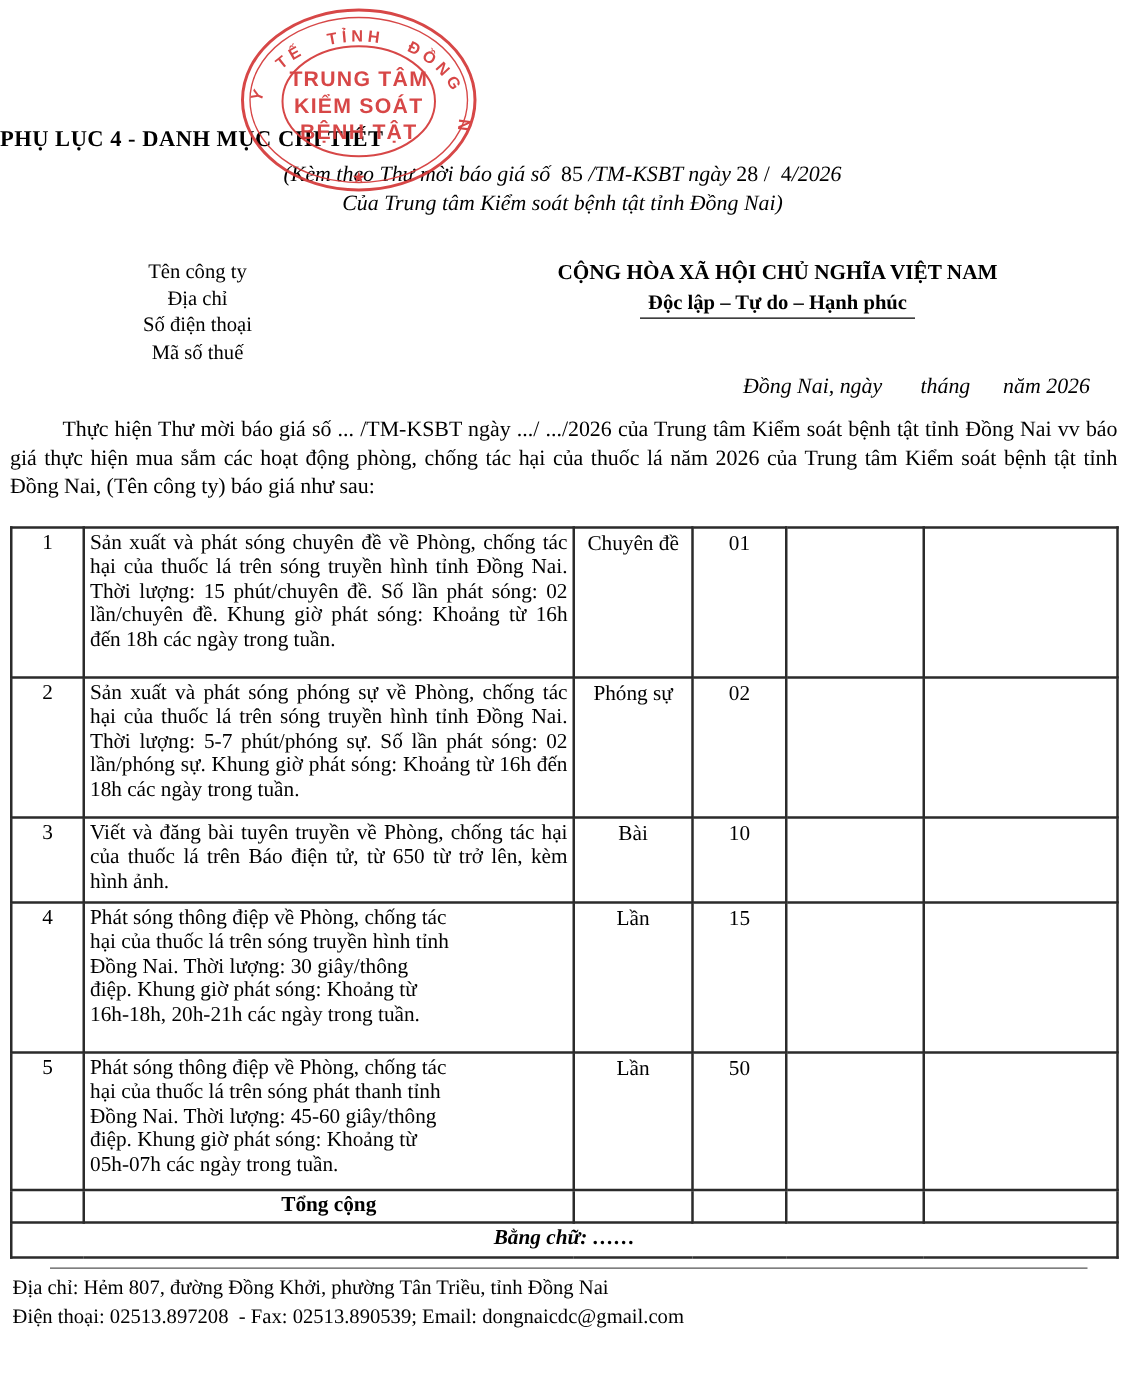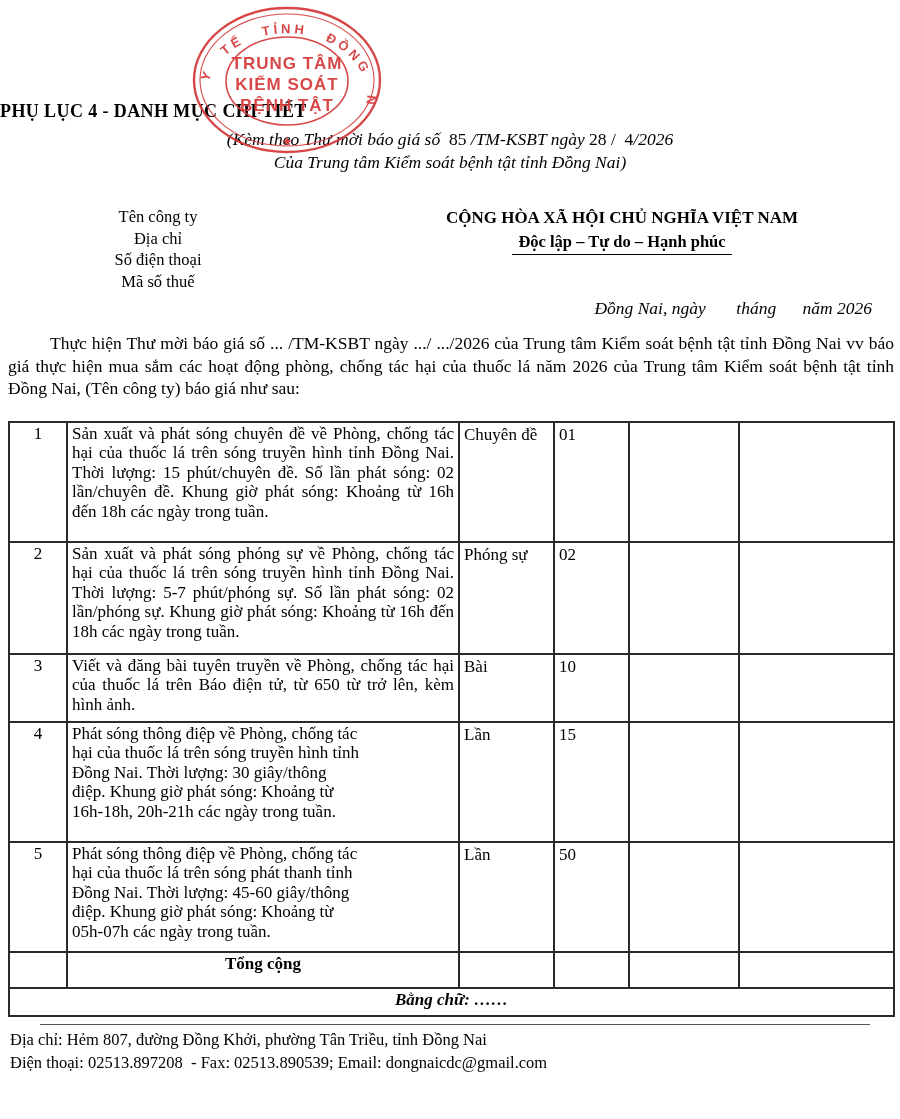--- a/index.html
+++ b/index.html
@@ -36,24 +36,24 @@
   
   table.quote { border-collapse:collapse; margin:21px 0 0 8px; width:885px; table-layout:fixed; }
   table.quote th, table.quote td { border:2px solid #2b2b2b; padding:1px 4px; font-size:17px; vertical-align:top; }
   table.quote th { font-weight:bold; text-align:center; vertical-align:middle; line-height:21px; padding:2px 2px; }
   col.c-tt { width:58px; } col.c-content { width:392px; } col.c-unit { width:95px; }
   col.c-qty { width:75px; } col.c-price { width:110px; } col.c-total { width:155px; }
   td.tt { text-align:center; vertical-align:middle; }
   td.content { line-height:19.5px; padding:1px 6px 1px 7px; }
   td.content.just { text-align:justify; }
   td.content.loose { padding-right:98px; }
-  td.unit, td.qty { text-align:left; line-height:21px; padding-top:2px;margin-left:36px; }
+  td.unit, td.qty { text-align:center; line-height:21px; padding-top:2px;margin-left:36px; }
   tr.r-head { height:46px; } tr.r1 { height:120px; } tr.r2 { height:112px; } tr.r3 { height:68px; }
   tr.r4 { height:120px; } tr.r5 { height:110px; }
-  tr.r-total { height:36px; } tr.r-words { height:28px; }
+  tr.r-total { height:26px; } tr.r-words { height:28px; }
   td.total-label { text-align:center; font-weight:bold; vertical-align:middle; }
   td.words { text-align:center; font-weight:bold; font-style:italic; vertical-align:middle; font-size:17.5px; }
 
   
   .footer-sep { margin:7px 0 0 40px; width:830px; border-top:1.6px solid #555; }
   .footer { margin:3px 0 0 10px; font-size:16.5px; font-weight:normal; line-height:23px; }
 </style>
 </head>
 <body>
 

